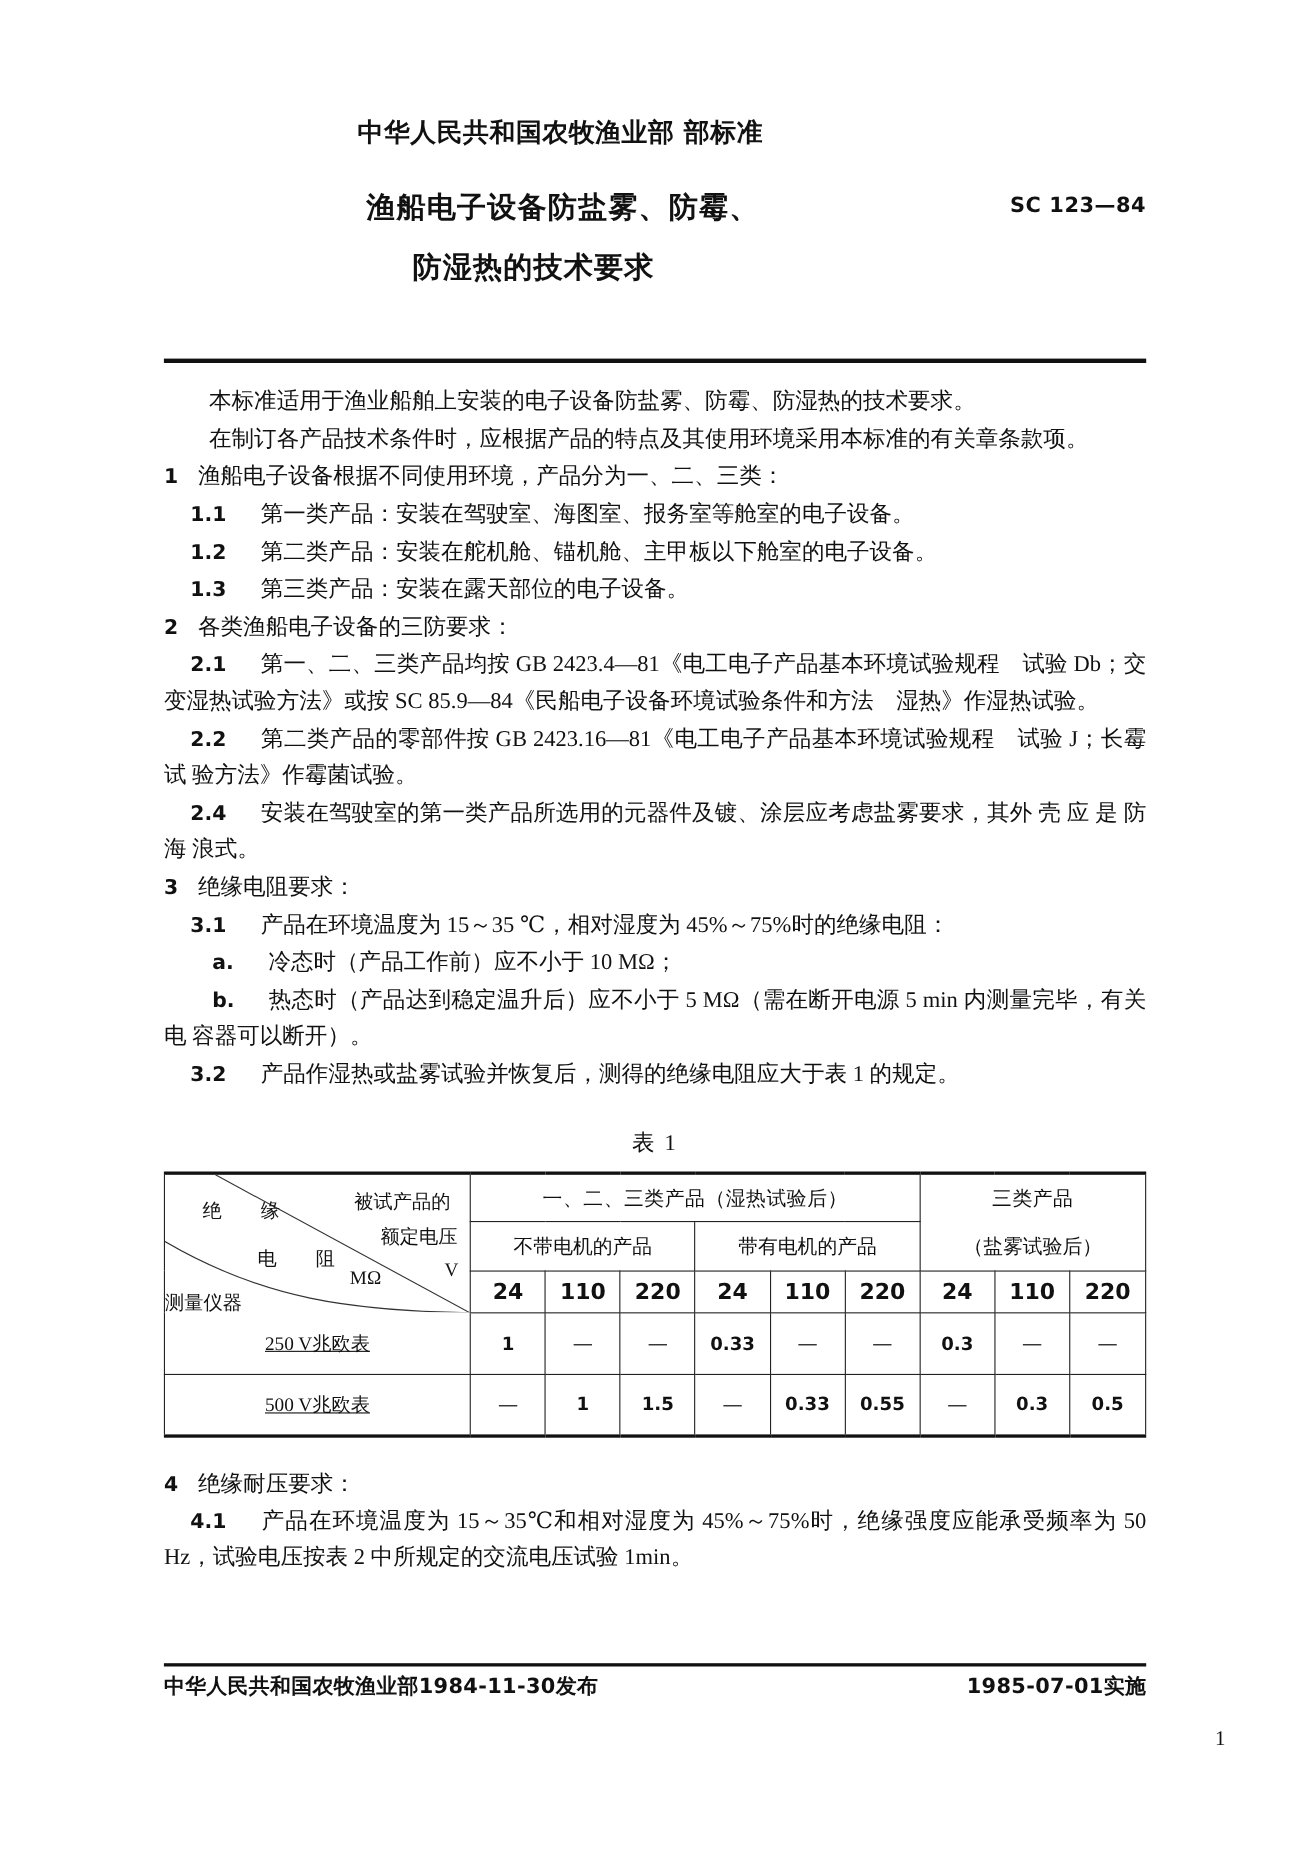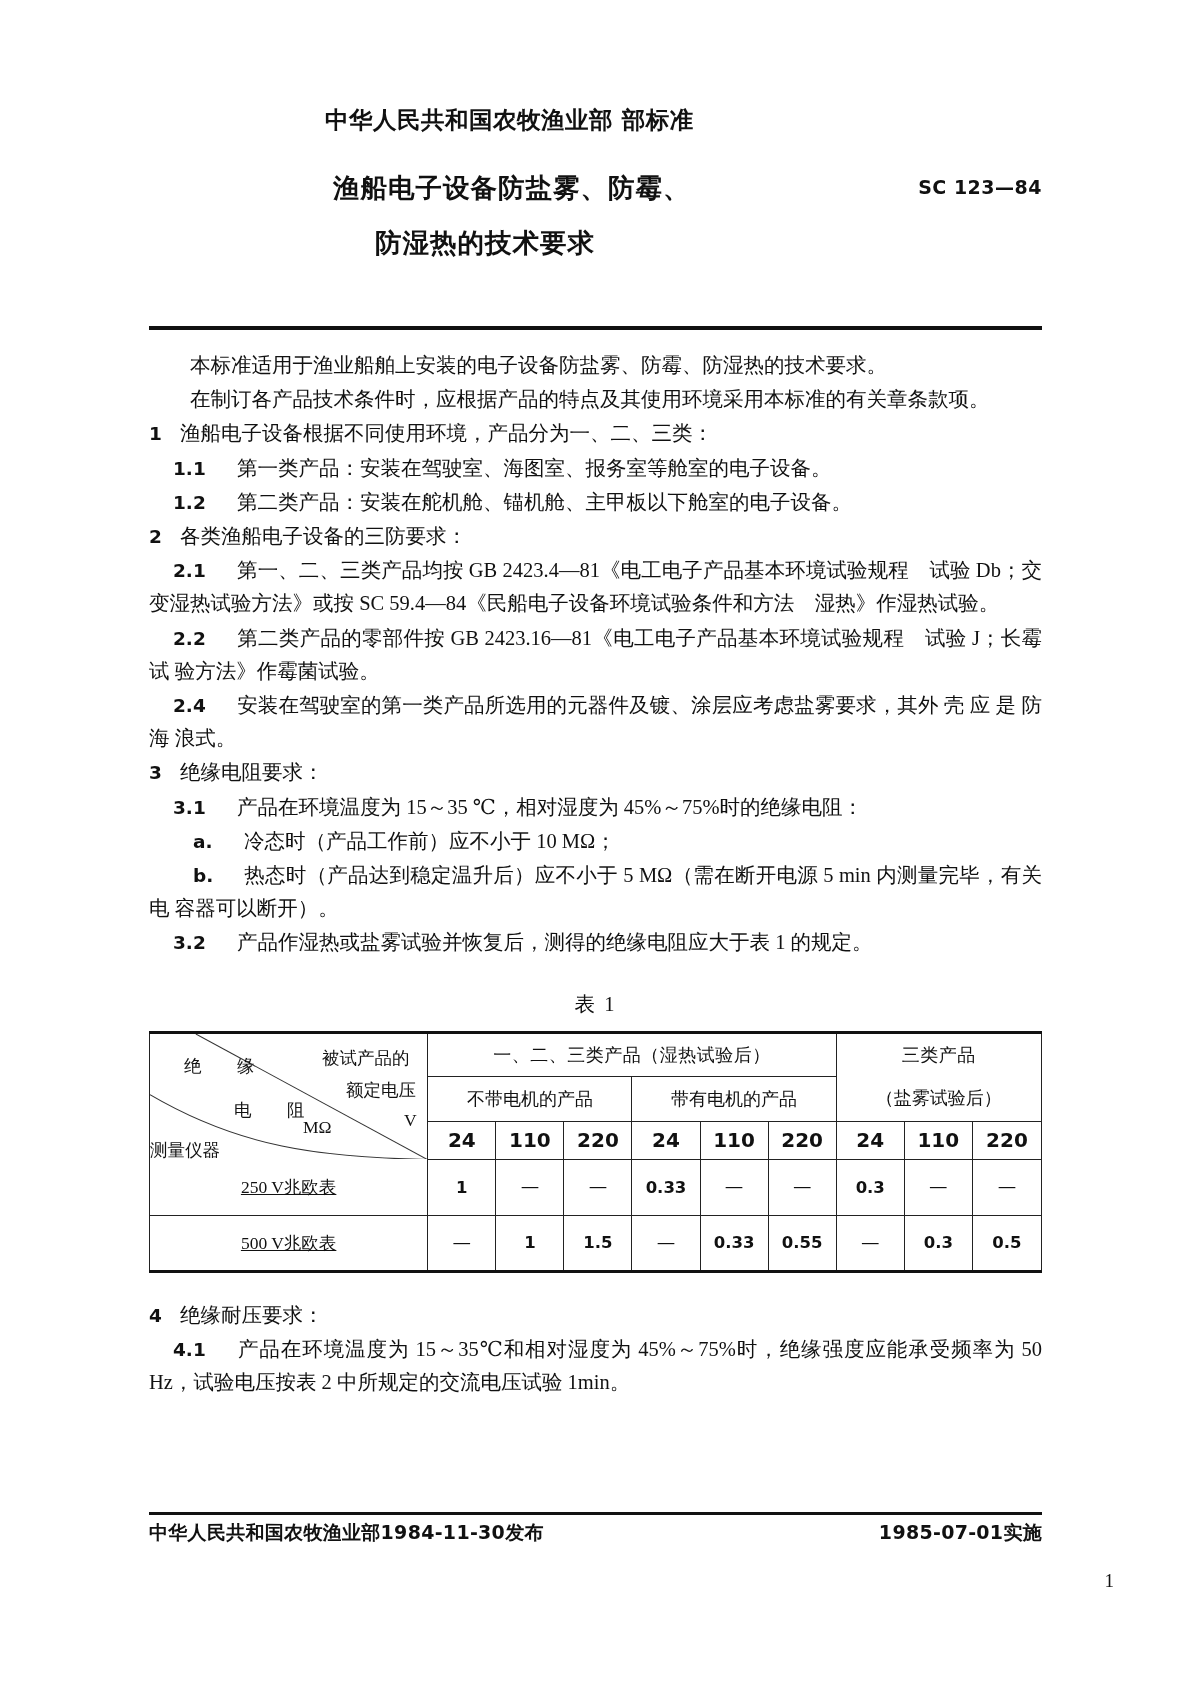--- a/index.html
+++ b/index.html
@@ -144,21 +144,21 @@
     left: 0; top: 0;
     width: 100%; height: 100%;
   }
   .corner span {
     position: absolute;
     white-space: nowrap;
     font-size: 17.5px;
   }
   .c-jy  { left: 34px;  top: 20px;  letter-spacing: 9px; }
   .c-dz  { left: 84px;  top: 64px;  letter-spacing: 9px; }
-  .c-mo  { left: 153px; top: 83px;  font-family:"Liberation Serif",serif; }
+  .c-mo  { left: 168px; top: 83px;  font-family:"Liberation Serif",serif; }
   .c-bs  { left: 172px; top: 12px; }
   .c-ed  { left: 196px; top: 44px; }
   .c-v   { left: 254px; top: 76px;  font-family:"Liberation Serif",serif; }
   .c-cl  { left: 0px;   top: 104px; }
 
   .grp-title { height: 42px; font-size: 18px; letter-spacing: 0.5px; }
   .sub-title { height: 44px; font-size: 18px; }
   .volt-row  { height: 38px; font-family: "DejaVu Sans", sans-serif; font-weight: bold; font-size: 20px; }
   .data-row  { height: 56px; font-family: "DejaVu Sans", sans-serif; font-weight: bold; font-size: 16.5px; }
   .meter-cell { font-size: 17.5px; font-family: "Liberation Serif", serif; font-weight: normal; text-decoration: underline; }
@@ -230,27 +230,30 @@
       </p>
 
       <p class="num">
         <span class="lbl l2">1.1</span><span class="sp"></span><span>第一类产品：安装在驾驶室、海图室、报务室等舱室的电子设备。</span>
       </p>
 
       <p class="num">
         <span class="lbl l2">1.2</span><span class="sp"></span><span>第二类产品：安装在舵机舱、锚机舱、主甲板以下舱室的电子设备。</span>
       </p>
 
+      <p class="num">
+        <span class="lbl l2">1.3</span><span class="sp"></span><span>第三类产品：安装在露天部位的电子设备。</span>
+      </p>
 
       <p class="num">
         <span class="lbl l1">2</span><span>各类渔船电子设备的三防要求：</span>
       </p>
 
       <p class="num">
-        <span class="lbl l2">2.1</span><span class="sp"></span><span>第一、二、三类产品均按 GB 2423.4—81《电工电子产品基本环境试验规程　试验 Db；交变湿热试验方法》或按 SC 59.4—84《民船电子设备环境试验条件和方法　湿热》作湿热试验。</span>
+        <span class="lbl l2">2.1</span><span class="sp"></span><span>第一、二、三类产品均按 GB 2423.4—81《电工电子产品基本环境试验规程　试验 Db；交变湿热试验方法》或按 SC 85.9—84《民船电子设备环境试验条件和方法　湿热》作湿热试验。</span>
       </p>
 
       <p class="num">
         <span class="lbl l2">2.2</span><span class="sp"></span><span>第二类产品的零部件按 GB 2423.16—81《电工电子产品基本环境试验规程　试验 J；长霉试 验方法》作霉菌试验。</span>
       </p>
 
 
       <p class="num">
         <span class="lbl l2">2.4</span><span class="sp"></span><span>安装在驾驶室的第一类产品所选用的元器件及镀、涂层应考虑盐雾要求，其外 壳 应 是 防 海 浪式。</span>
       </p>

